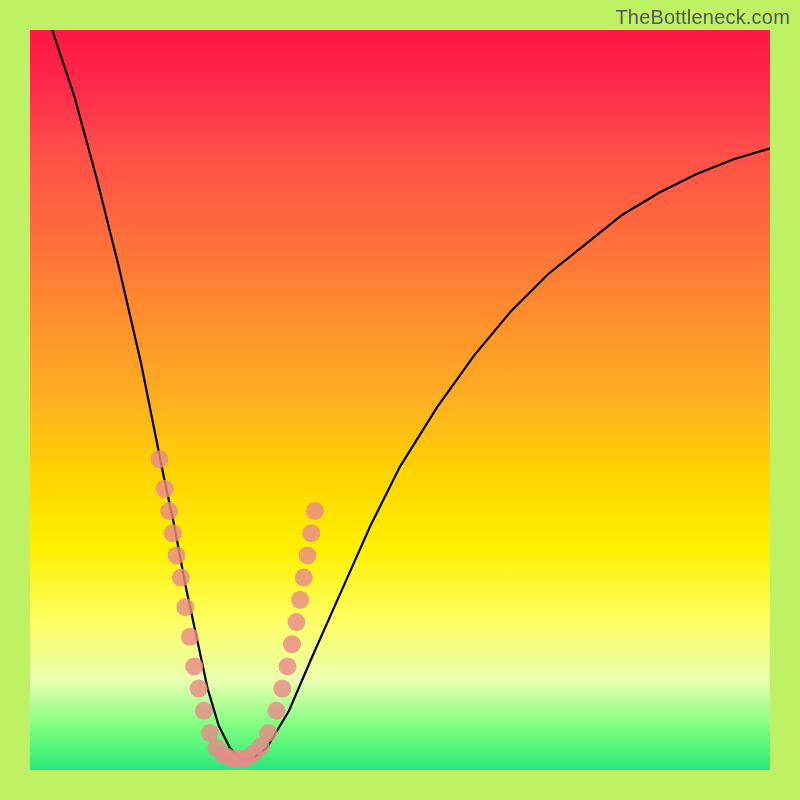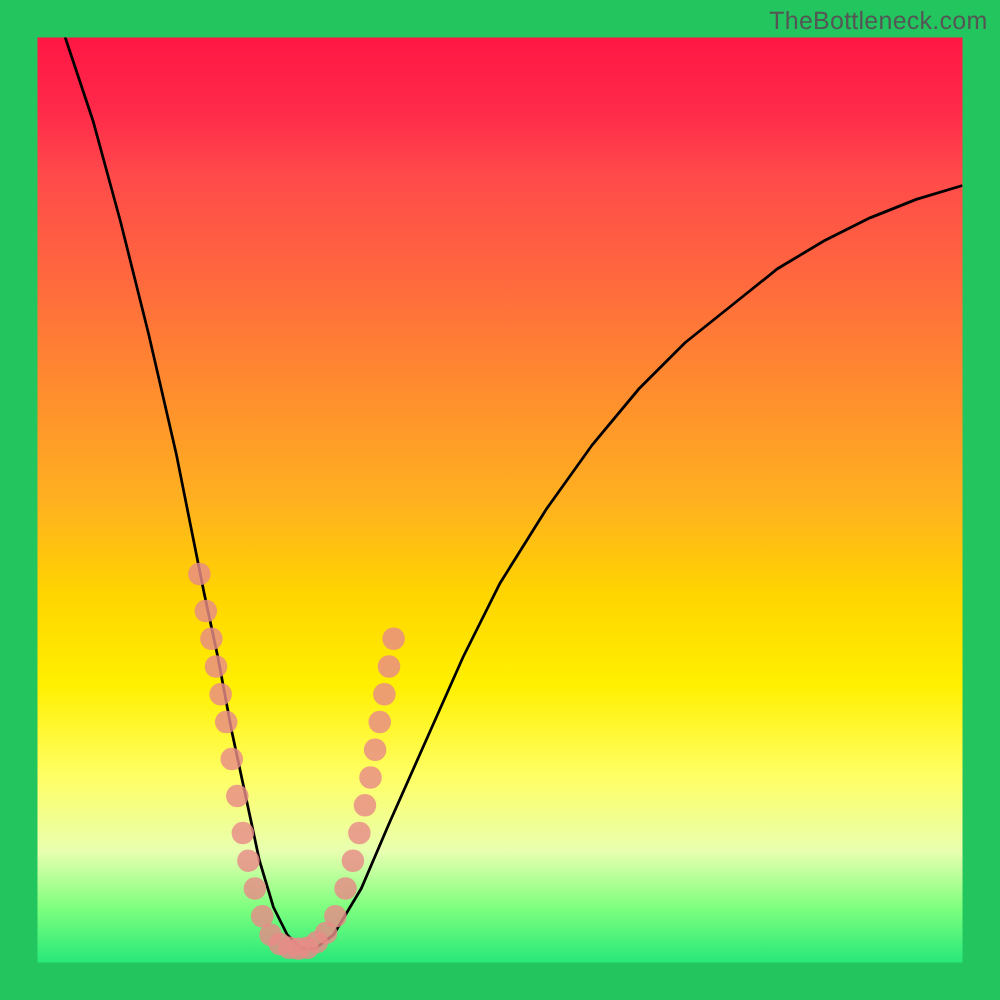--- a/index.html
+++ b/index.html
@@ -6,21 +6,21 @@
     margin: 0;
     padding: 0;
     width: 800px;
     height: 800px;
     overflow: hidden;
   }
   .chart-wrap {
     width: 800px;
     height: 800px;
     position: relative;
-    background: #22c55e;
+    background: #bef264;
   }
   .plot-region {
     width: 740px;
     height: 740px;
     position: absolute;
     left: 30px;
     top: 30px;
     background: linear-gradient(
       to bottom,
       #ff1744 0%,

